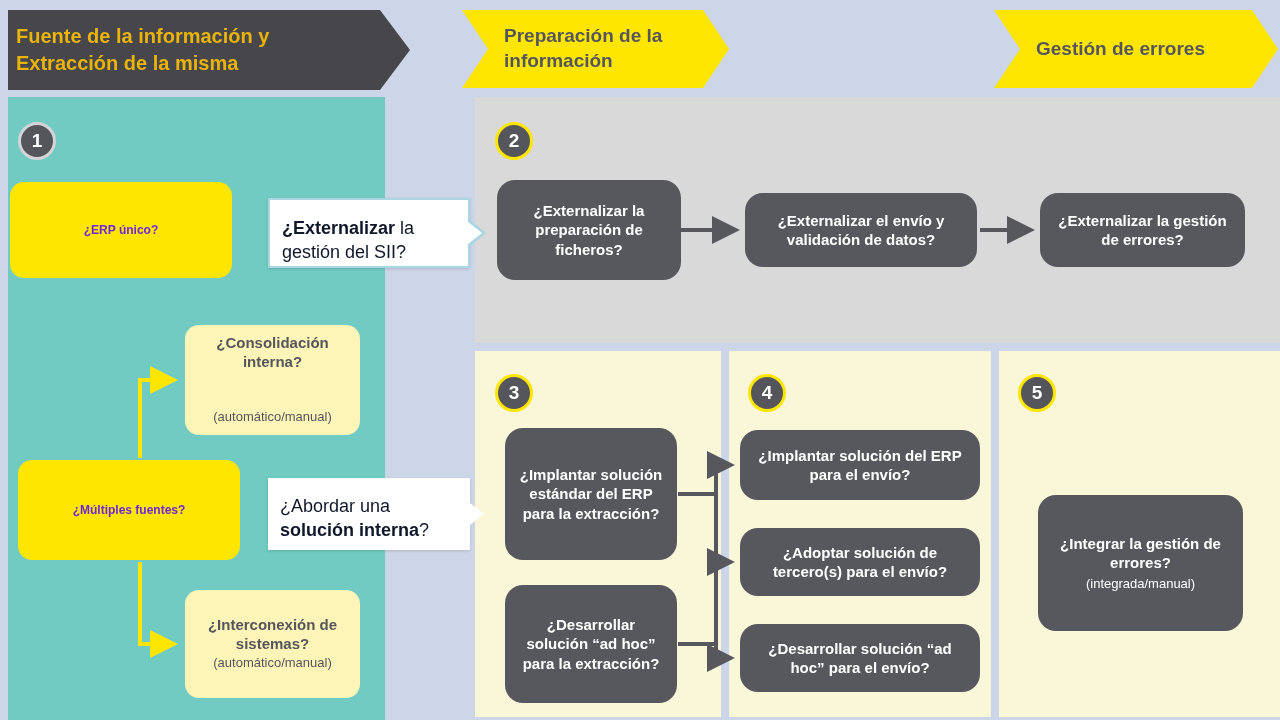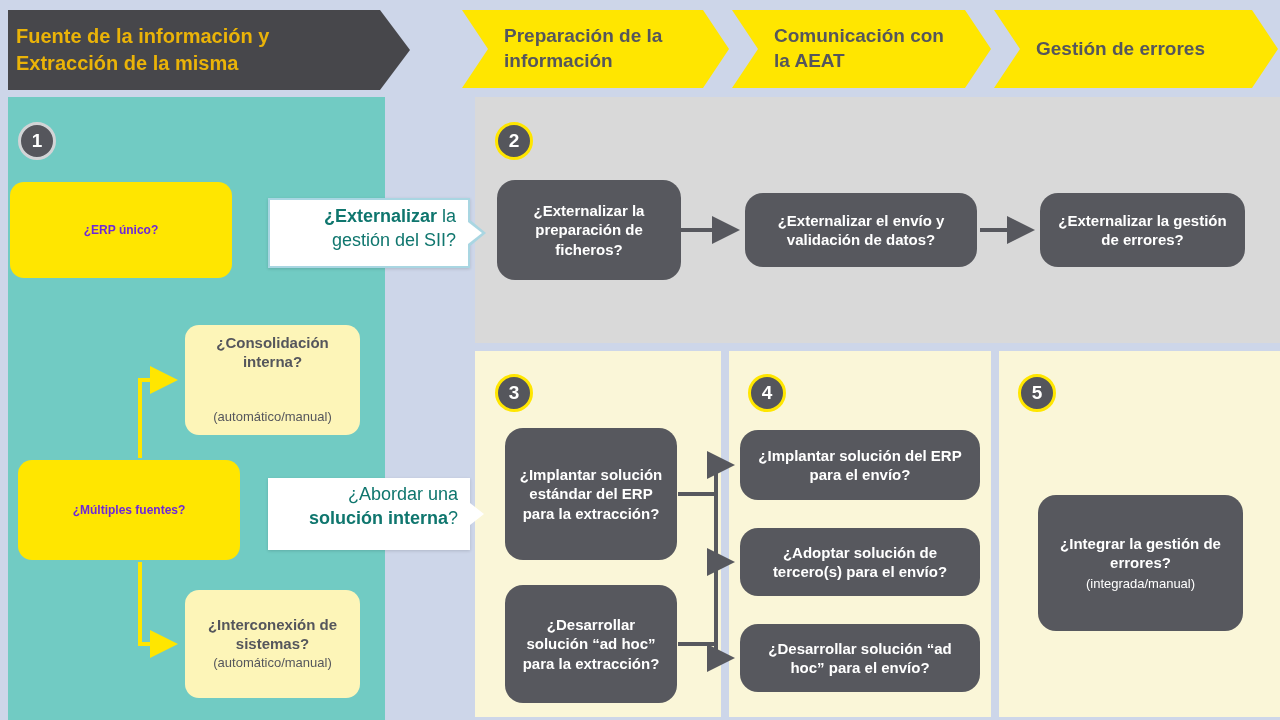--- a/index.html
+++ b/index.html
@@ -78,24 +78,23 @@
 
   .box3a { left:505px; top:428px; width:172px; height:132px; }
   .box3b { left:505px; top:585px; width:172px; height:118px; }
   .box4a { left:740px; top:430px; width:240px; height:70px; }
   .box4b { left:740px; top:528px; width:240px; height:68px; }
   .box4c { left:740px; top:624px; width:240px; height:68px; }
   .box5a { left:1038px; top:495px; width:205px; height:136px; }
 
   
   .callout {
-    position:absolute; background:#ffffff; color:#0f766e;
-    font-size:18px; line-height:1.35; padding:4px 12px;
+    position:absolute; background:#ffffff; color:#0f172a;
+    font-size:18px; line-height:1.35; padding:16px 12px;
     box-shadow:0 1px 3px rgba(0,0,0,0.15);
-    text-align:right;
   }
   .callout b { font-weight:bold; }
   .callout::after {
     content:""; position:absolute; right:-14px; top:50%; margin-top:-11px;
     border-top:11px solid transparent; border-bottom:11px solid transparent;
     border-left:14px solid #ffffff;
   }
   .callout.blue { border:2px solid #a9d6e2; }
   .callout.blue::before {
     content:""; position:absolute; right:-18px; top:50%; margin-top:-14px;
@@ -117,23 +116,20 @@
   <div class="panel-cream p3"></div>
   <div class="panel-cream p4"></div>
   <div class="panel-cream p5"></div>
 
   <div class="banner">
     <div>Fuente de la información y</div>
     <div>Extracción de la misma</div>
   </div>
   <div class="chev chev1">
     <span>Preparación de la información</span>
-  </div>
-  <div class="chev chev2">
-    <span>Comunicación con la AEAT</span>
   </div>
   <div class="chev chev3">
     <span>Gestión de errores</span>
   </div>
 
   <div class="badge silver b1">1</div>
   <div class="badge b2">2</div>
   <div class="badge b3">3</div>
   <div class="badge b4">4</div>
   <div class="badge b5">5</div>

